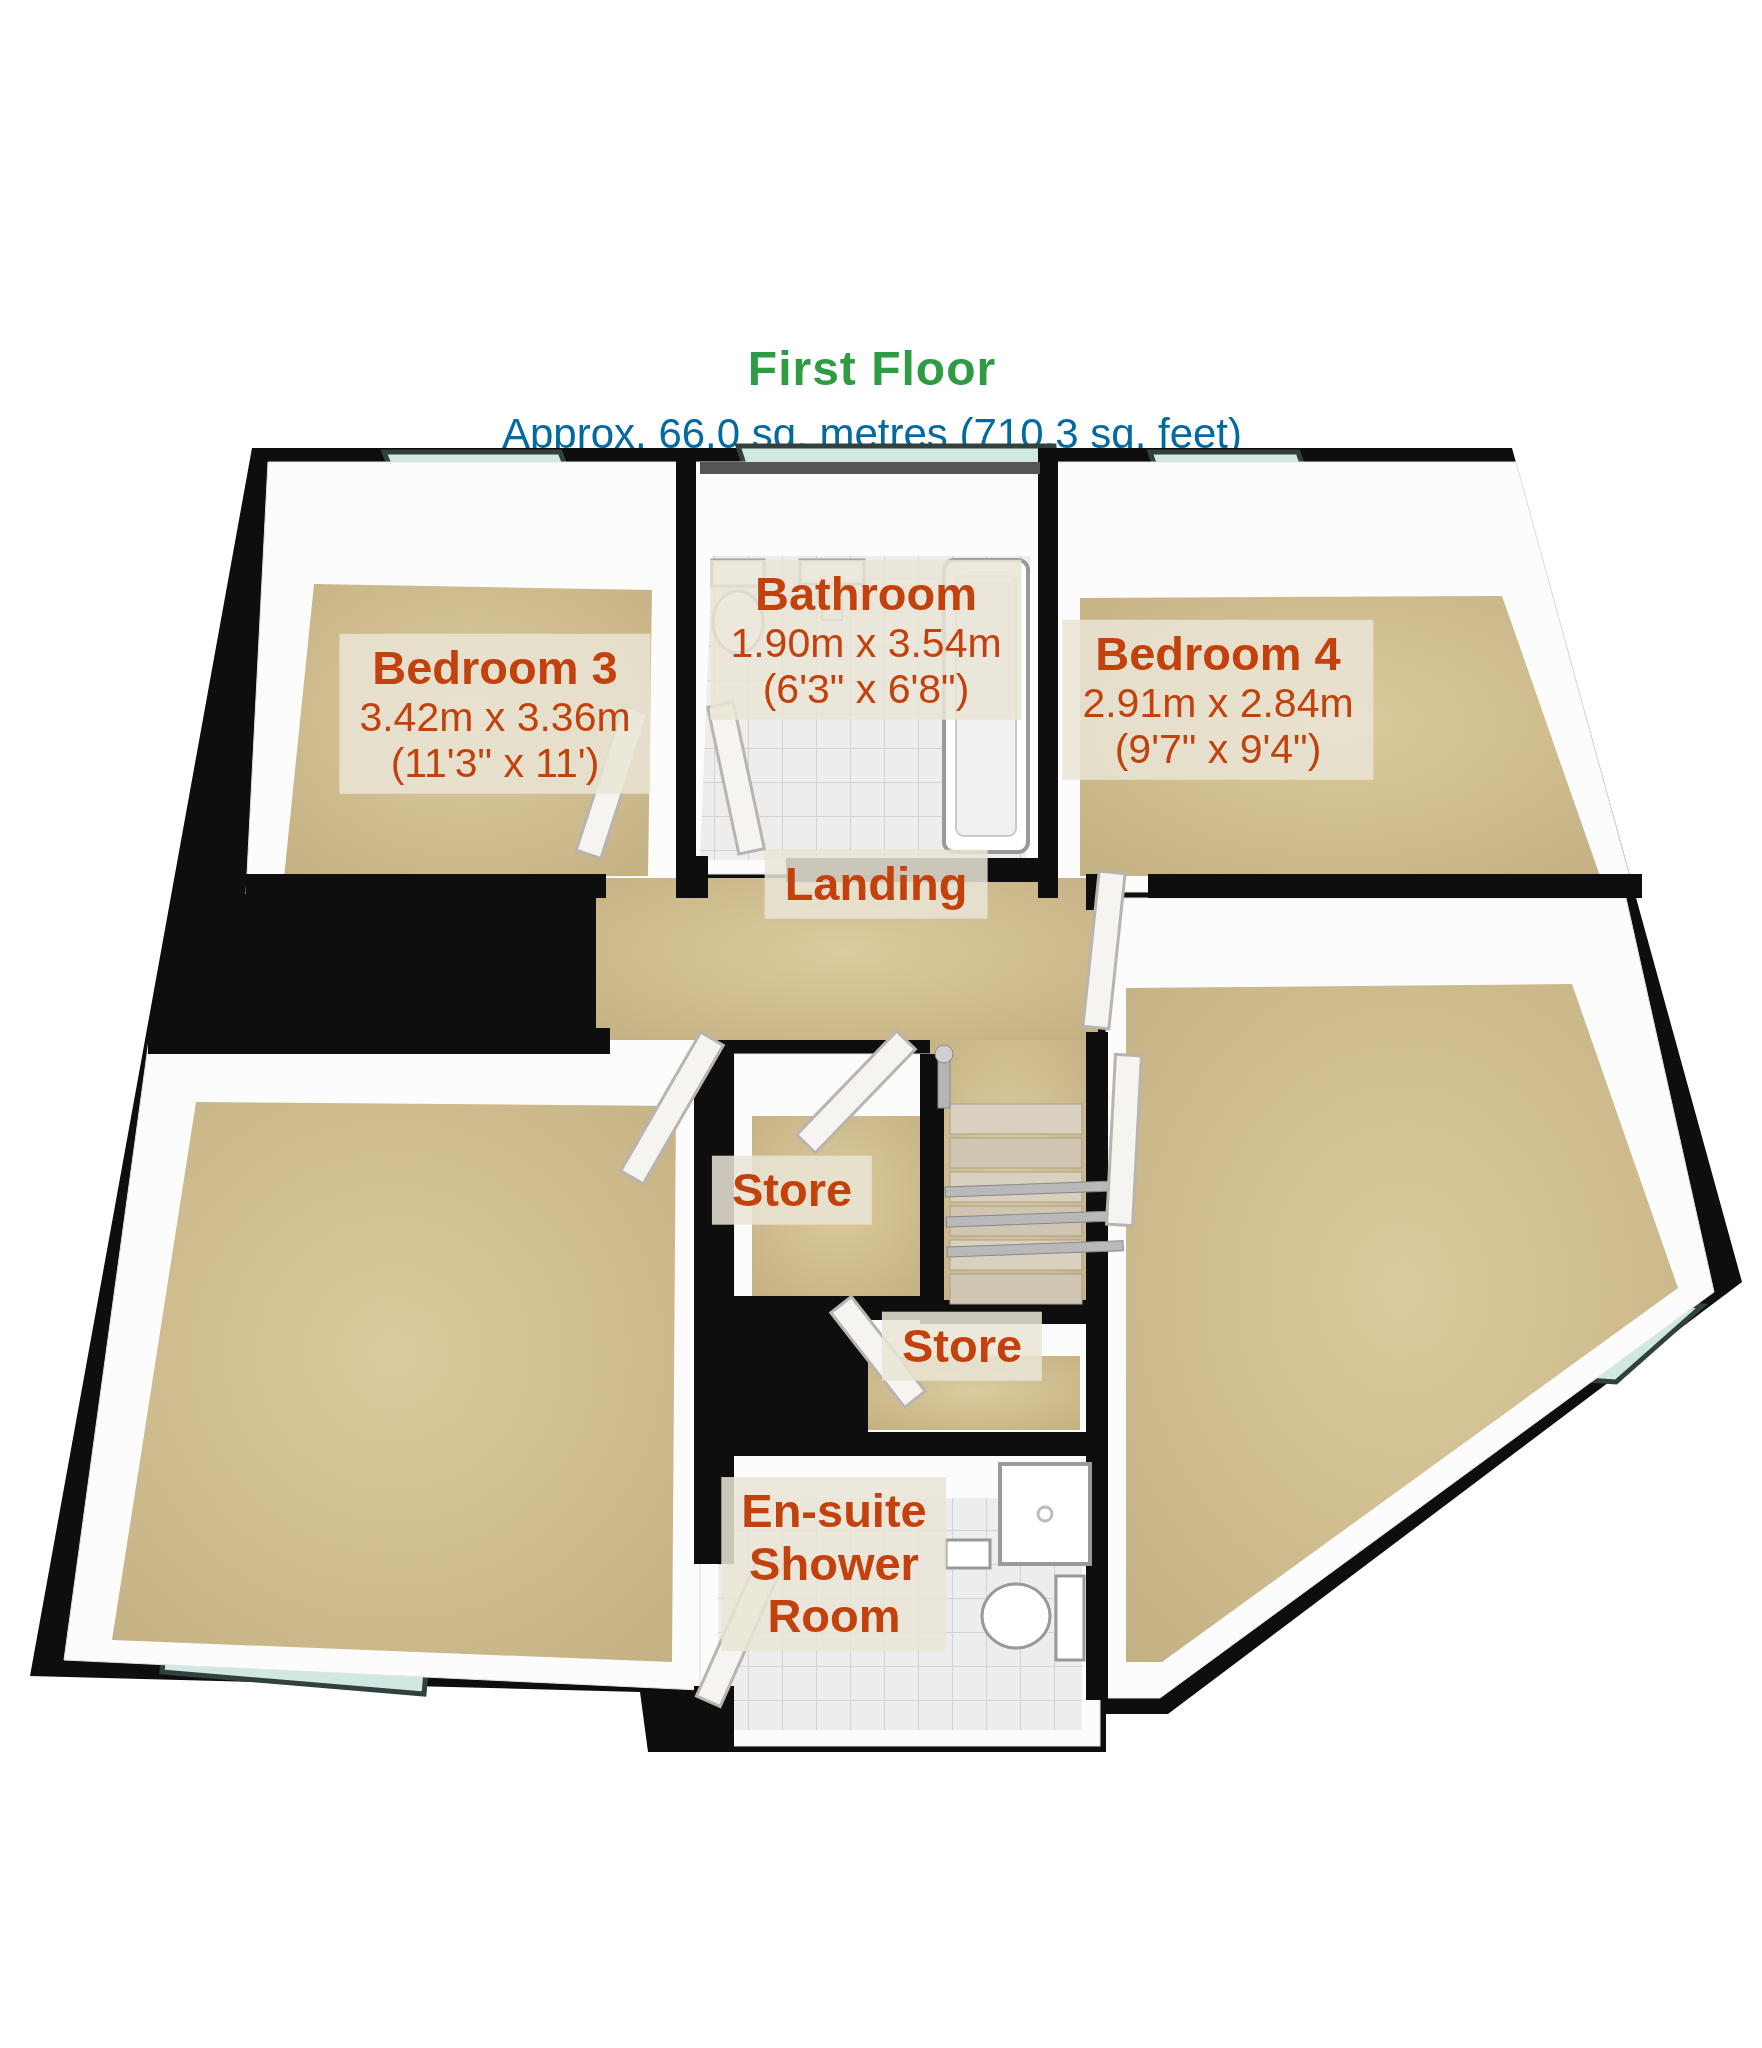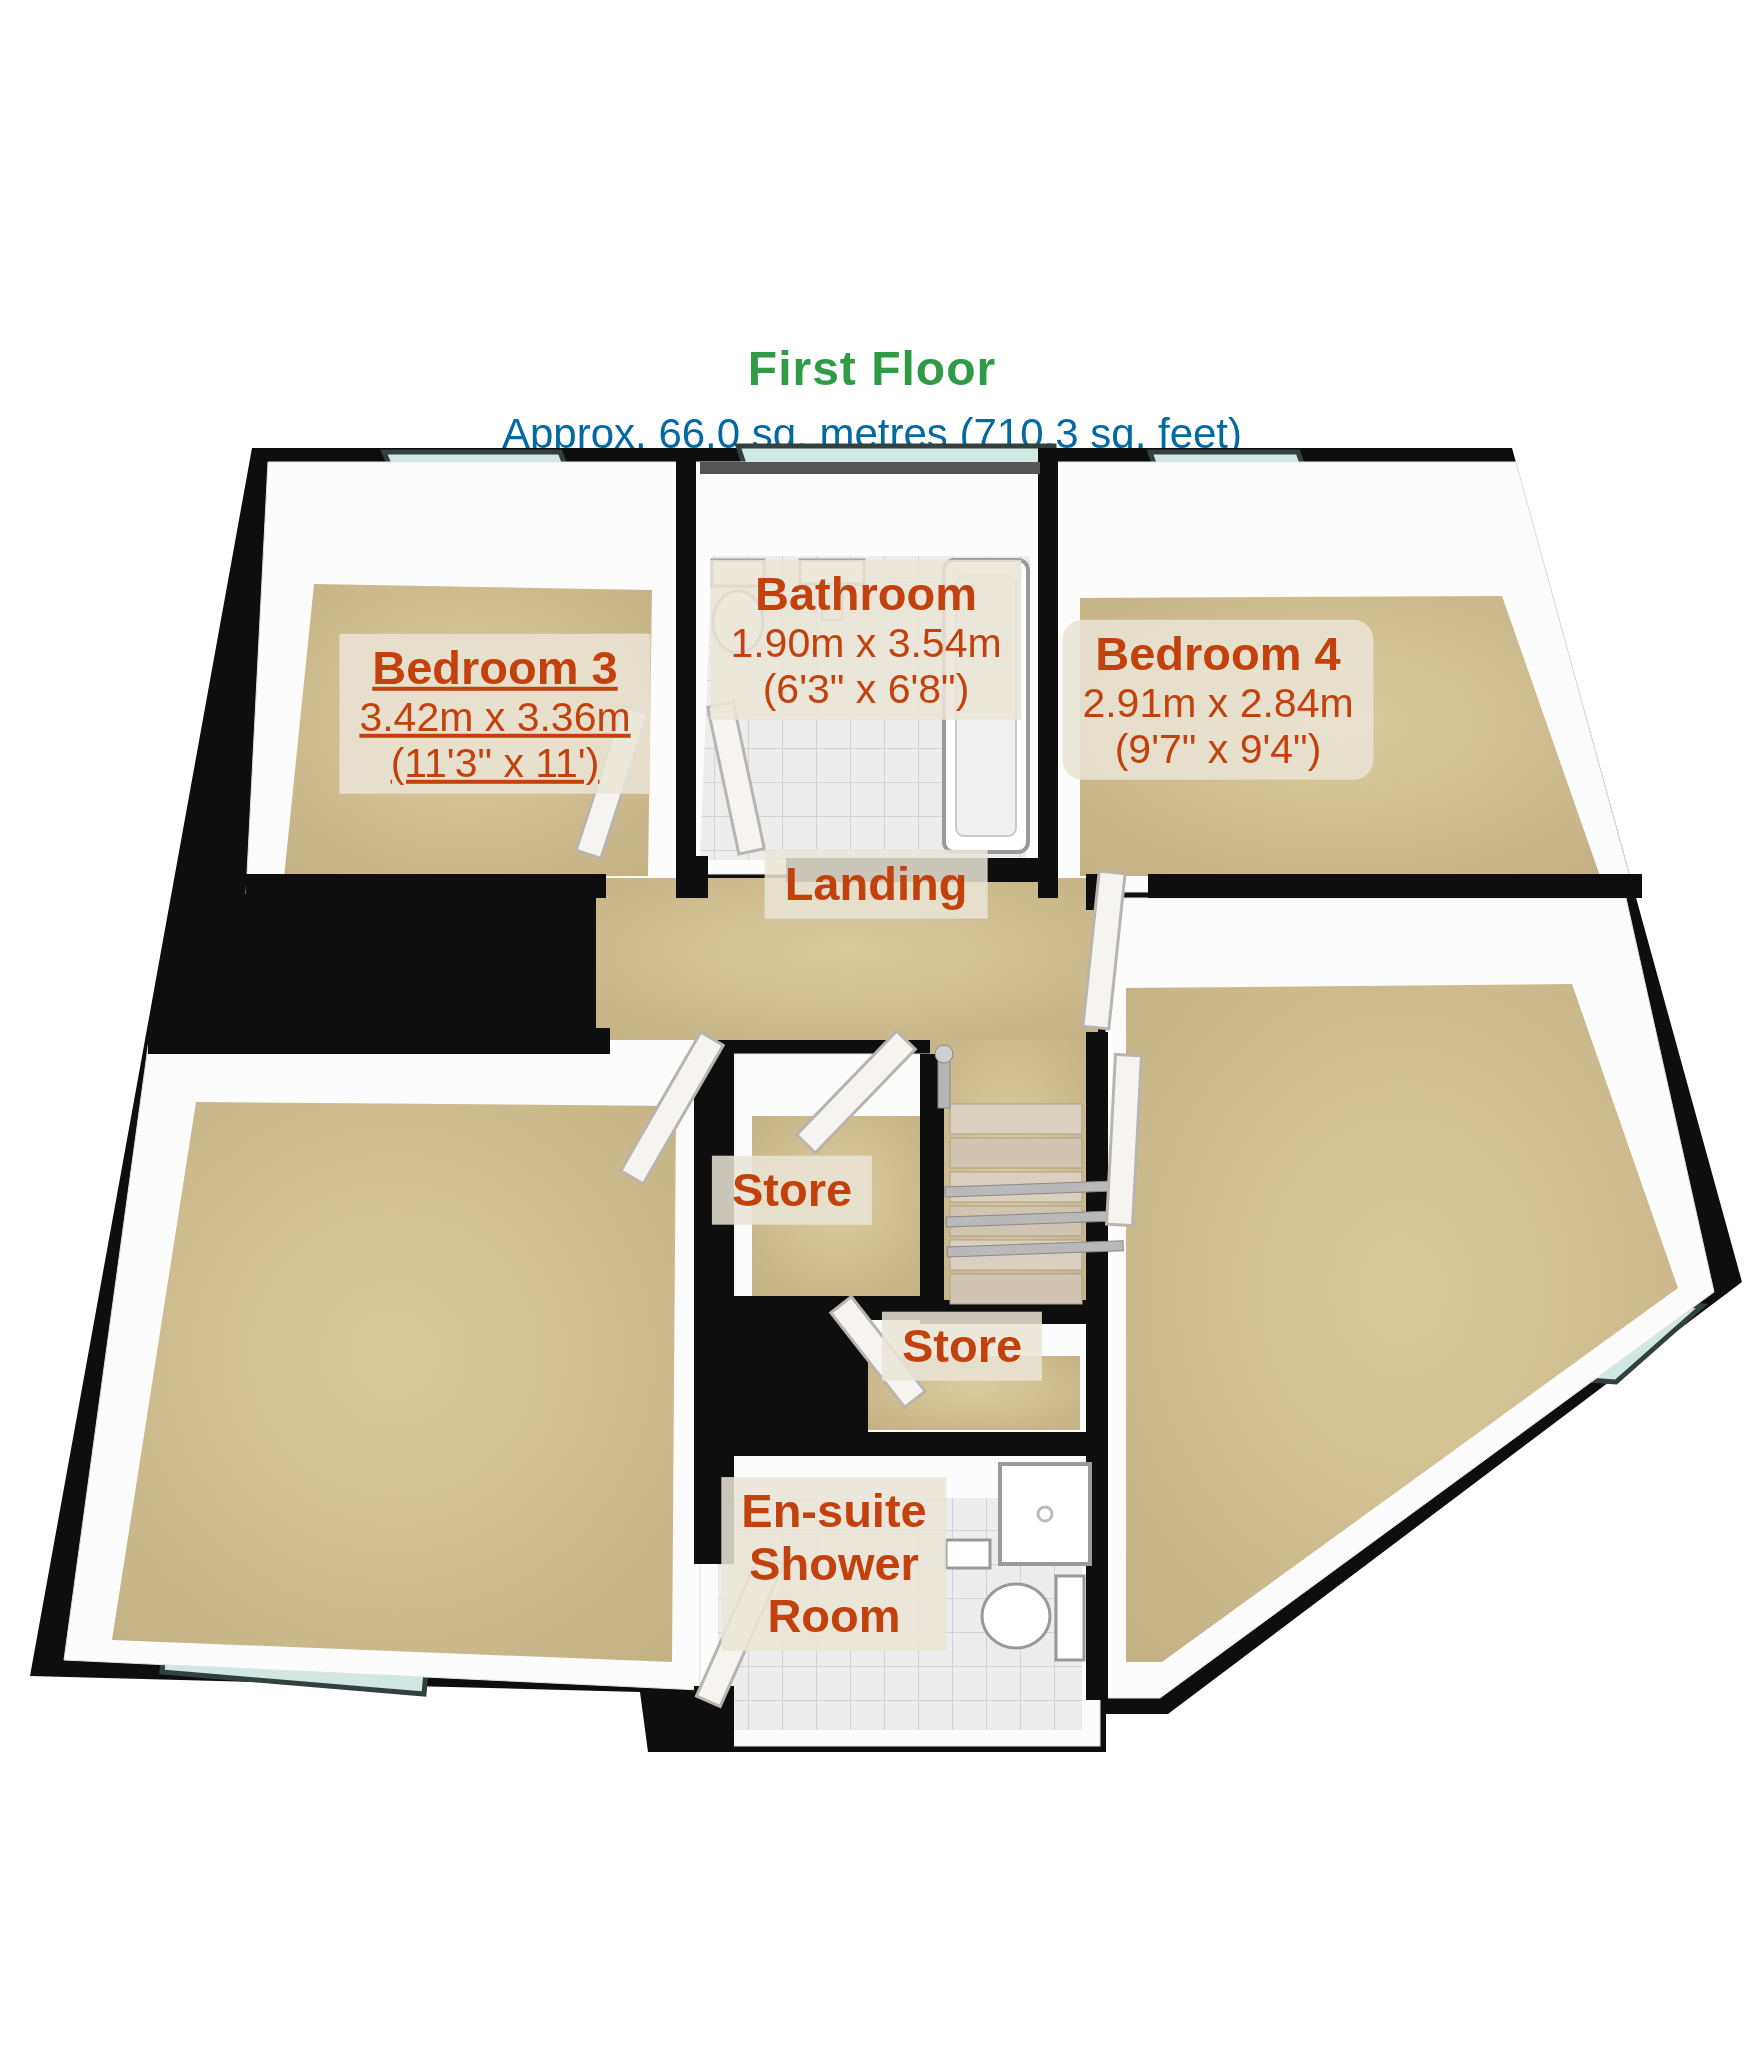--- a/index.html
+++ b/index.html
@@ -149,33 +149,33 @@
         </g>
       <g transform="translate(878,1352) rotate(-38)">
           <rect x="-13" y="-60" width="26" height="120"></rect>
         </g>
       <g transform="translate(740,1630) rotate(24)">
           <rect x="-13" y="-78" width="26" height="156"></rect>
         </g>
     </g>
   </svg>
 
-  <div class="room-label" style="left:495px;top:714px;text-decoration:underline;">
+  <div class="room-label" style="left:495px;top:714px;">
     <div class="name">Bedroom 3</div>
     <div class="dims">3.42m x 3.36m</div>
     <div class="dims">(11'3" x 11')</div>
   </div>
 
   <div class="room-label" style="left:866px;top:640px;">
     <div class="name">Bathroom</div>
     <div class="dims">1.90m x 3.54m</div>
     <div class="dims">(6'3" x 6'8")</div>
   </div>
 
-  <div class="room-label" style="left:1218px;top:700px;border-radius:20px;">
+  <div class="room-label" style="left:1218px;top:700px;">
     <div class="name">Bedroom 4</div>
     <div class="dims">2.91m x 2.84m</div>
     <div class="dims">(9'7" x 9'4")</div>
   </div>
 
   <div class="room-label" style="left:876px;top:884px;">
     <div class="name">Landing</div>
   </div>
 
 

